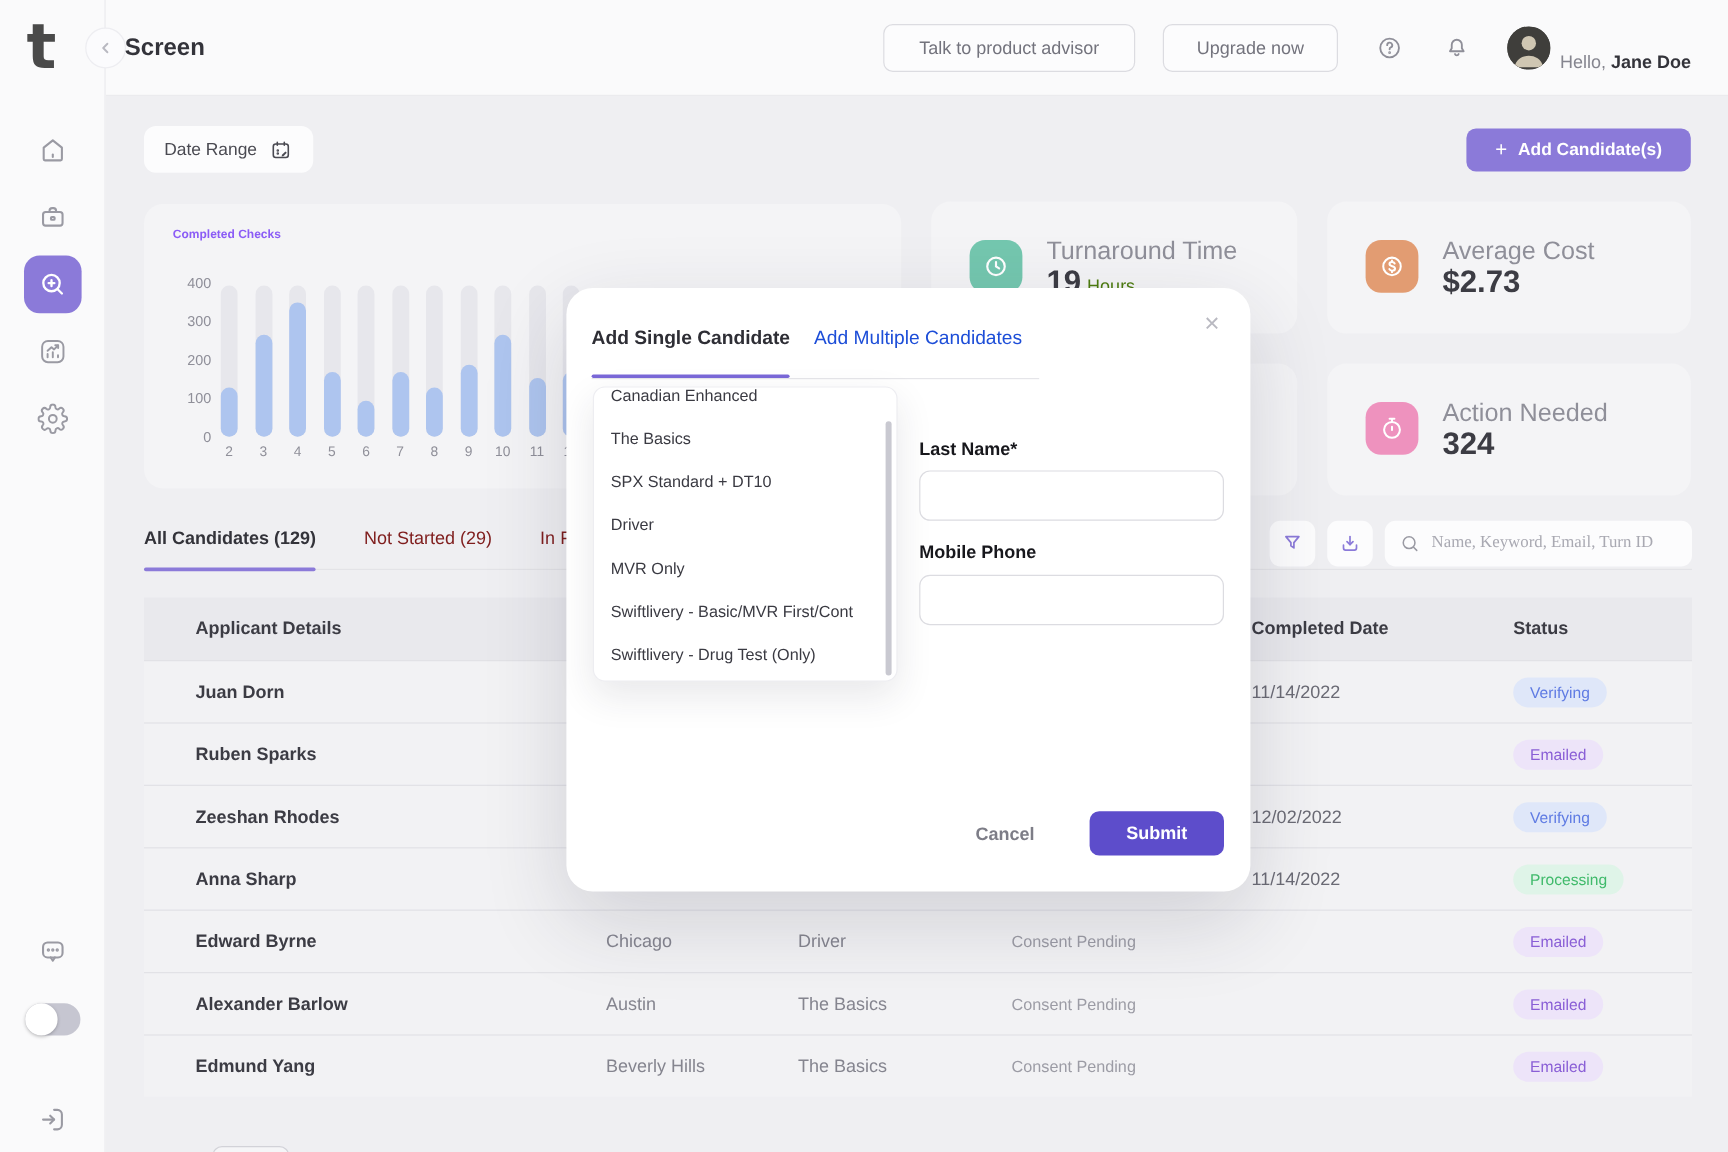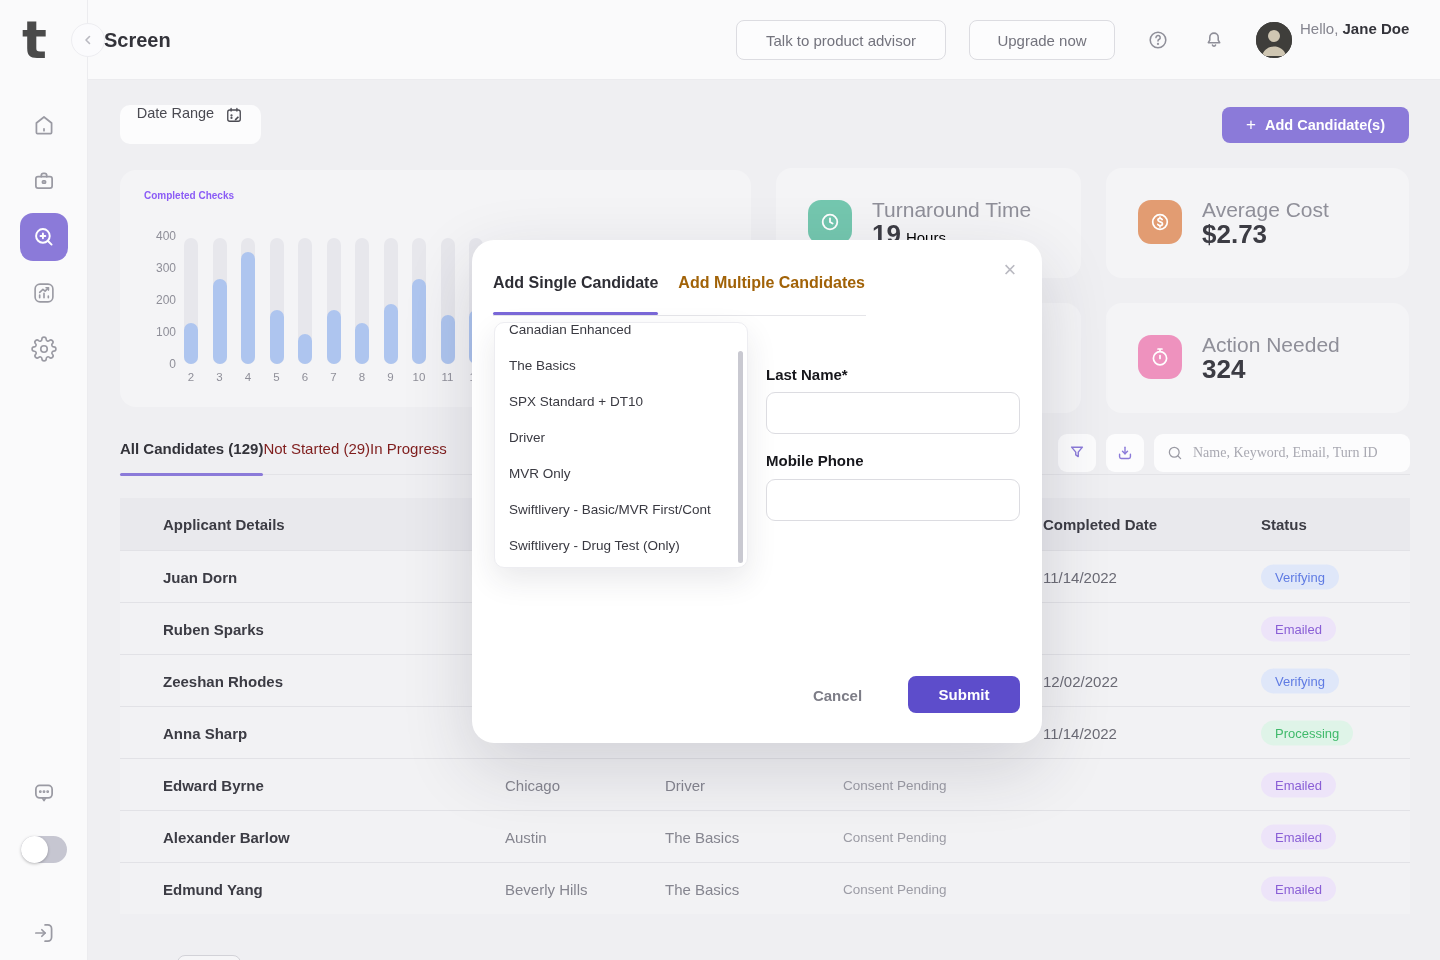--- a/index.html
+++ b/index.html
@@ -17,49 +17,49 @@
   .toggle .knob { position:absolute; left:0; top:0; width:27px; height:27px; border-radius:50%; background:#fff; box-shadow:0 1px 3px rgba(0,0,0,.25); }
 
   
   .header { left:88px; top:0; width:1352px; height:80px; background:#fafafb; border-bottom:1px solid #ebebee; z-index:4; }
   .page-title { left:104px; top:29px; font-size:20px; font-weight:700; color:#33333a; }
   .hbtn { height:40px; top:20px; border:1px solid #dcdce1; border-radius:8px; background:#fcfcfd; color:#73737d; font-size:15px; font-weight:500; display:flex; align-items:center; justify-content:center; }
   .talk-btn { left:736px; width:210px; }
   .upg-btn { left:969px; width:146px; }
   .h-ic { top:29px; width:22px; height:22px; color:#8f8f99; }
   .avatar { left:1256px; top:22px; width:36px; height:36px; border-radius:50%; background:#3f3e3b; overflow:hidden; }
-  .greeting { left:1300px; top:20px; font-size:15px; color:#85858f; white-space:nowrap; }
+  .greeting { left:1300px; top:44px; font-size:15px; color:#85858f; white-space:nowrap; }
   .greeting b { color:#33333a; }
 
   
-  .date-btn { left:120px; top:105px; width:141px; height:39px; background:#fcfcfd; border-radius:10px; display:flex; align-items:flex-start; justify-content:center; gap:10px; font-size:14.5px; color:#4a4a52; }
+  .date-btn { left:120px; top:105px; width:141px; height:39px; background:#fcfcfd; border-radius:10px; display:flex; align-items:center; justify-content:center; gap:10px; font-size:14.5px; color:#4a4a52; }
   .date-btn svg { width:20px; height:20px; color:#4a4a52; }
   .add-btn { left:1222px; top:107px; width:187px; height:36px; background:#8b7ad9; border-radius:8px; color:#fff; font-size:14.5px; font-weight:600; display:flex; align-items:center; justify-content:center; gap:9px; }
   .add-btn .plus { font-size:17px; font-weight:400; }
 
   
   .card { background:#f4f4f6; border-radius:16px; }
   .chart-card { left:120px; top:170px; width:631px; height:237px; }
   .chart-title { left:24px; top:20px; font-size:10px; font-weight:700; color:#8b5cf6; position:absolute; }
   .yaxis { position:absolute; left:18px; top:60px; width:38px; height:140px; display:flex; flex-direction:column; justify-content:space-between; }
   .ytick { font-size:12px; color:#8f8f99; text-align:right; line-height:12px; }
   .plot { position:absolute; left:64px; top:68px; display:flex; gap:14.5px; }
   .bar-col { width:14px; display:flex; flex-direction:column; align-items:center; }
   .track { width:14px; height:126px; border-radius:7px; display:flex; align-items:flex-end; }
   .fill { width:14px; border-radius:7px; }
   .xlab { margin-top:7px; font-size:11.5px; color:#8f8f99; }
 
   .stat-card { width:303px; height:110px; }
   .stat-icon { position:absolute; left:32px; top:32px; width:44px; height:44px; border-radius:13px; display:flex; align-items:center; justify-content:center; color:#fff; }
   .stat-label { position:absolute; left:96px; top:30px; font-size:21px; color:#8f8f99; }
   .stat-value { position:absolute; left:96px; top:51px; font-size:26px; font-weight:700; color:#3c3c44; white-space:nowrap; }
-  .stat-unit { font-size:15px; font-weight:400; color:#000000; margin-left:5px; }
-
-  
-  .tabs { left:120px; top:440px; width:1290px; height:35px; border-bottom:1px solid #e3e3e7; display:flex; }
+  .stat-unit { font-size:15px; font-weight:400; color:#4d7c0f; margin-left:5px; }
+
+  
+  .tabs { left:120px; top:440px; width:1290px; height:35px; border-bottom:1px solid #e3e3e7; display:flex; gap:40px; }
   .tab { position:relative; font-size:15px; color:#7f1d1d; padding-bottom:14px; white-space:nowrap; }
   .tab.active { color:#33333a; font-weight:700; }
   .tab.active .underl { position:absolute; left:0; right:0; bottom:-2px; height:3.5px; border-radius:2px; background:#8b7ad9; }
 
   .sq-btn { top:434px; width:38px; height:38px; background:#fcfcfd; border-radius:9px; display:flex; align-items:center; justify-content:center; color:#8b7ad9; }
   .sq-btn svg { width:20px; height:20px; }
   .search-box { left:1154px; top:434px; width:256px; height:38px; background:#fcfcfd; border-radius:9px; display:flex; align-items:center; padding:0 12px; gap:9px; }
   .search-box svg { width:18px; height:18px; color:#9a9aa3; flex:none; }
   .search-box input { border:none; outline:none; background:transparent; font-size:14px; color:#0f766e; width:100%; font-family:Liberation Serif, serif; }
   .search-box input::placeholder { color:#a9a9b2; }
@@ -81,21 +81,21 @@
   [data-status="verifying"] { background:#dfe7f9; color:#5f7be3; }
   [data-status="emailed"]   { background:#ede4f9; color:#8a5fd6; }
   [data-status="processing"]{ background:#dff4e8; color:#40ba6b; }
 
   .pager { left:177px; top:955px; width:64px; height:30px; border:1px solid #d2d2d8; border-radius:8px; background:#f5f5f7; }
 
   
   .modal { left:472px; top:240px; width:570px; height:503px; background:#fff; border-radius:22px; box-shadow:0 24px 70px rgba(40,40,60,.16); z-index:50; }
   .close-x { position:absolute; right:20px; top:18px; width:24px; height:24px; font-size:22px; color:#b9b9c1; display:flex; align-items:center; justify-content:center; }
   .mtabs { position:absolute; left:21px; top:34px; width:373px; height:42px; border-bottom:1px solid #e5e5e9; display:flex; gap:20px; }
-  .mtab { position:relative; font-size:16px; color:#a16207; font-weight:700; white-space:nowrap; }
+  .mtab { position:relative; font-size:16px; color:#1d4ed8; font-weight:400; white-space:nowrap; }
   .mtab.active { color:#2e2e35; font-weight:700; }
   .mtab.active .underl { position:absolute; left:0; right:0; bottom:0; height:3.5px; border-radius:2px; background:#7a68d8; }
 
   .dd-panel { position:absolute; left:22px; top:82px; width:254px; height:246px; background:#fff; border:1px solid #ededf1; border-radius:10px; box-shadow:0 12px 30px rgba(40,40,60,.10); overflow:hidden; }
   .dd-list { margin-top:-12px; }
   .dd-item { height:36px; display:flex; align-items:center; padding-left:14px; font-size:13.5px; color:#3a3a42; }
   .dd-scroll { position:absolute; right:4px; top:28px; width:5px; height:212px; border-radius:3px; background:#c9c9d1; }
 
   .pkg-select { position:absolute; left:23px; top:328px; width:253px; height:43px; background:#fff; border:1.5px solid #7a68d8; border-radius:10px; display:flex; align-items:center; padding:0 14px; }
   .pkg-select .caret-bar { width:1px; height:17px; background:#55555e; margin-right:1px; }

